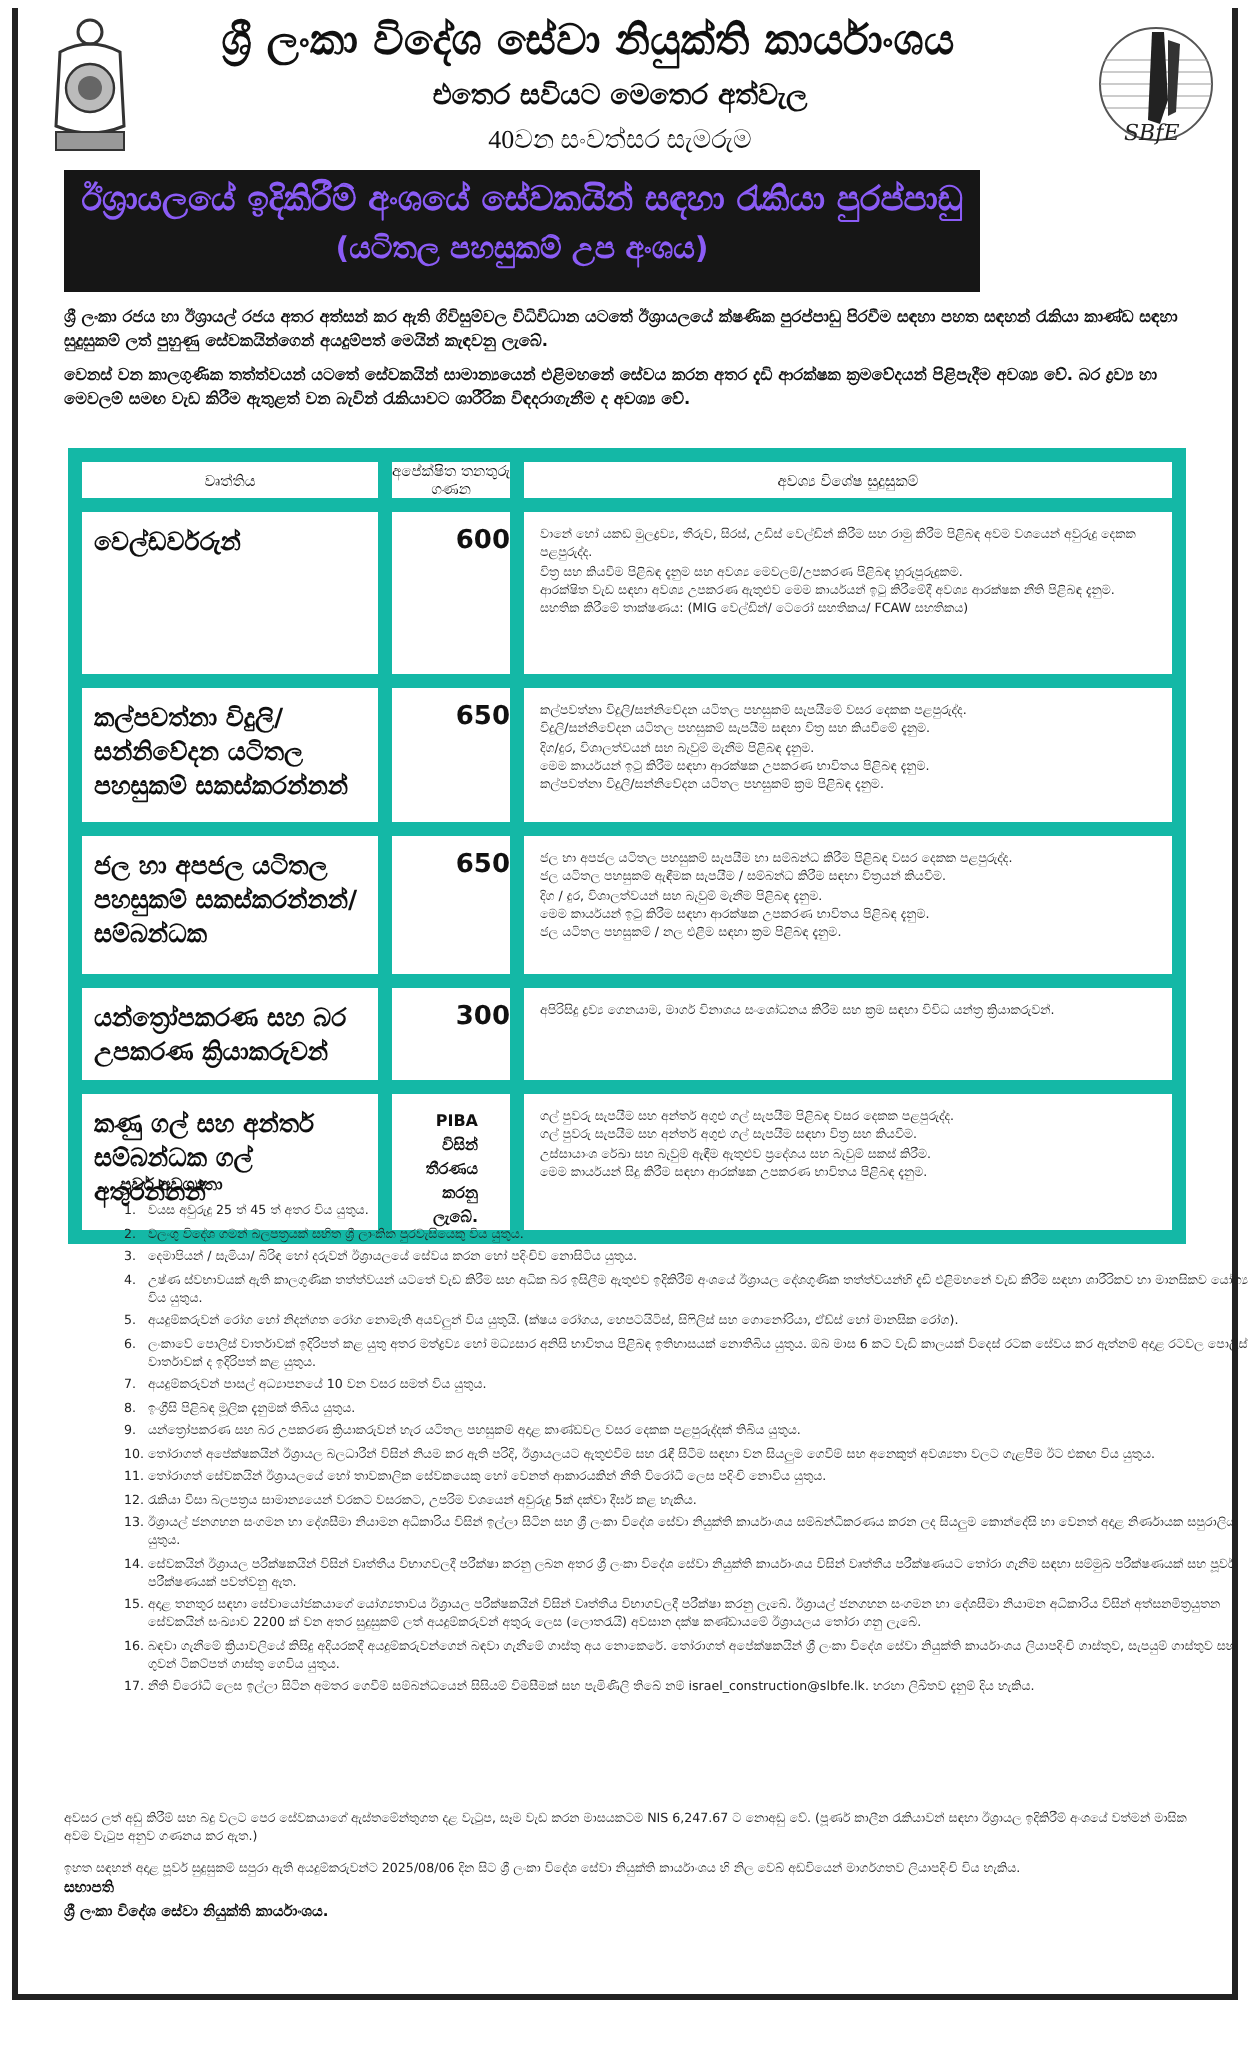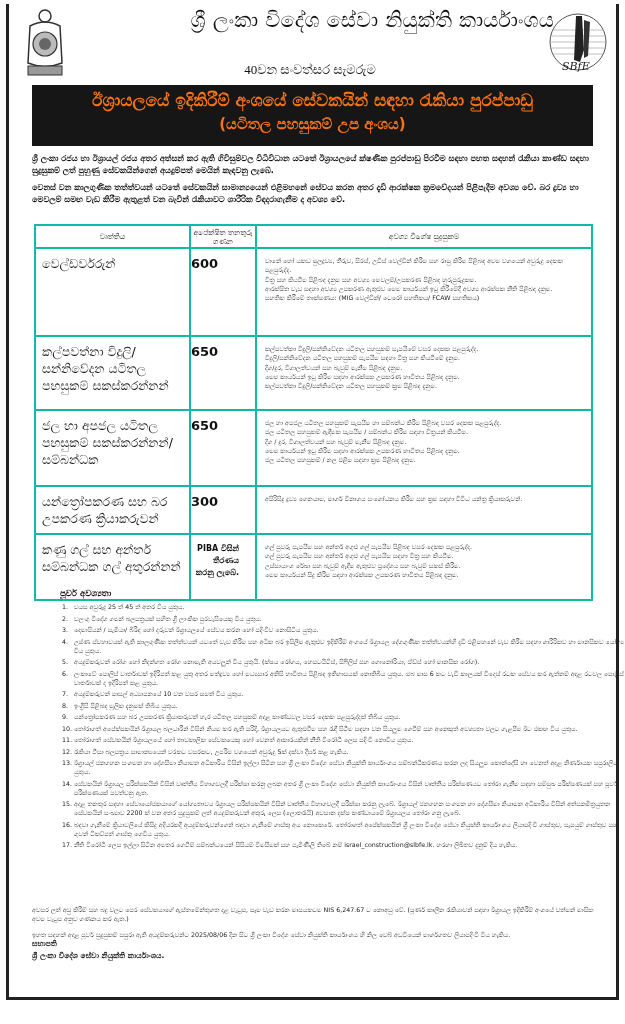--- a/index.html
+++ b/index.html
@@ -5,41 +5,41 @@
   * { box-sizing: border-box; margin: 0; padding: 0; }
   html, body { width: 625px; height: 1024px; background: #ffffff; overflow: hidden; }
   body { font-family: "DejaVu Sans", sans-serif; color: #111; }
   .frame {
     position: absolute; left: 6px; top: 4px; width: 613px; height: 996px;
     border-left: 3px solid #222; border-right: 3px solid #222; border-bottom: 3px solid #222;
   }
   .header { position: absolute; left: 0; top: 0; width: 625px; height: 88px; }
   .emblem { position: absolute; left: 22px; top: 8px; width: 46px; height: 70px; }
   .logo { position: absolute; left: 548px; top: 10px; width: 60px; height: 68px; }
-  .org-title { position: absolute; left: 94px; width: 460px; text-align: right; top: 8px;
-    font-size: 21px; font-weight: normal; letter-spacing: 0.2px; }
+  .org-title { position: absolute; left: 64px; width: 460px; text-align: center; top: 8px;
+    font-size: 21px; font-weight: bold; letter-spacing: 0.2px; }
   .org-sub { position: absolute; left: 80px; width: 460px; text-align: center; top: 40px;
     font-size: 14px; font-weight: bold; }
   .org-anniv { position: absolute; left: 80px; width: 460px; text-align: center; top: 62px;
     font-size: 13px; font-family: Liberation Serif, serif; }
-  .banner { position: absolute; left: 32px; top: 85px; width: 561px; height: 61px;
-    background: #161616; color: #f97316; text-align: center; }
+  .banner { position: absolute; left: 32px; top: 85px; width: 458px; height: 61px;
+    background: #161616; color: #8b5cf6; text-align: center; }
   .banner .t1 { font-size: 17px; font-weight: bold; margin-top: 5px; }
   .banner .t2 { font-size: 15px; font-weight: bold; margin-top: 5px; }
   .intro { position: absolute; left: 32px; width: 565px; font-size: 8.2px; font-weight: bold; line-height: 12px; }
   .intro1 { top: 152px; }
   .intro2 { top: 181px; }
   table.jobs { position: absolute; left: 34px; top: 224px; width: 559px; border-collapse: collapse;
     border: 1.5px solid #555; }
-  table.jobs th, table.jobs td { border: 2px solid #14b8a6; vertical-align: top; }
+  table.jobs th, table.jobs td { border: 7px solid #14b8a6; vertical-align: top; }
   table.jobs th { font-size: 7.5px; font-weight: normal; text-align: center; height: 23px; vertical-align: middle; line-height: 9px; }
   .col-pos { width: 155px; }
   .col-cnt { width: 66px; margin-left: 30px; }
-  .pos-name { font-size: 12.5px; font-weight: normal; padding: 6px 6px; line-height: 17px; }
-  .pos-count { font-size: 13px; font-weight: bold; text-align: left; padding: 7px 0 0 0; }
+  .pos-name { font-size: 12.5px; font-weight: bold; padding: 6px 6px; line-height: 17px; }
+  .pos-count { font-size: 13px; font-weight: bold; text-align: right; padding: 7px 0 0 0; }
   .pos-count.small { font-size: 8px; text-align: right; padding: 8px 16px 0 4px; line-height: 12px; }
   .pos-req { font-size: 6.3px; padding: 7px 8px 6px 8px; line-height: 9.3px; color: #222; }
   .pos-req div { white-space: normal; }
   .quals { position: absolute; left: 32px; top: 588px; width: 568px; margin-left: 28px; }
   .quals-title { font-size: 8.5px; font-weight: bold; margin-bottom: 3px; }
   .qual { display: flex; font-size: 6.3px; line-height: 9px; margin-bottom: 2.5px; color: #222; }
   .qual .num { width: 14px; flex: none; text-align: left; padding-left: 2px; }
   .qual .txt { flex: 1; }
   .para { position: absolute; left: 32px; width: 562px; font-size: 6.3px; line-height: 9px; color: #222; }
   .para1 { top: 905px; }
@@ -53,20 +53,21 @@
 
 <div class="header">
   <svg class="emblem" viewBox="0 0 46 70">
     <circle cx="23" cy="8" r="6" fill="none" stroke="#333" stroke-width="1.5"></circle>
     <path d="M8 18 Q23 10 38 18 L40 55 Q23 62 6 55 Z" fill="none" stroke="#333" stroke-width="1.5"></path>
     <circle cx="23" cy="36" r="12" fill="#bbb" stroke="#333" stroke-width="1.2"></circle>
     <circle cx="23" cy="36" r="6" fill="#666"></circle>
     <rect x="6" y="58" width="34" height="9" fill="#999" stroke="#333" stroke-width="1"></rect>
   </svg>
   <div class="org-title">ශ්‍රී ලංකා විදේශ සේවා නියුක්ති කාර්යාංශය</div>
+  <div class="org-sub">එතෙර සවියට මෙතෙර අත්වැල</div>
   <div class="org-anniv">40වන සංවත්සර සැමරුම</div>
   <svg class="logo" viewBox="0 0 60 68">
     <circle cx="30" cy="32" r="28" fill="none" stroke="#555" stroke-width="1"></circle>
     <g stroke="#999" stroke-width="0.6">
       <line x1="4" y1="20" x2="56" y2="20"></line>
         <line x1="3" y1="26" x2="57" y2="26"></line>
       <line x1="2" y1="32" x2="58" y2="32"></line>
         <line x1="3" y1="38" x2="57" y2="38"></line>
       <line x1="5" y1="44" x2="55" y2="44"></line>
     </g>

